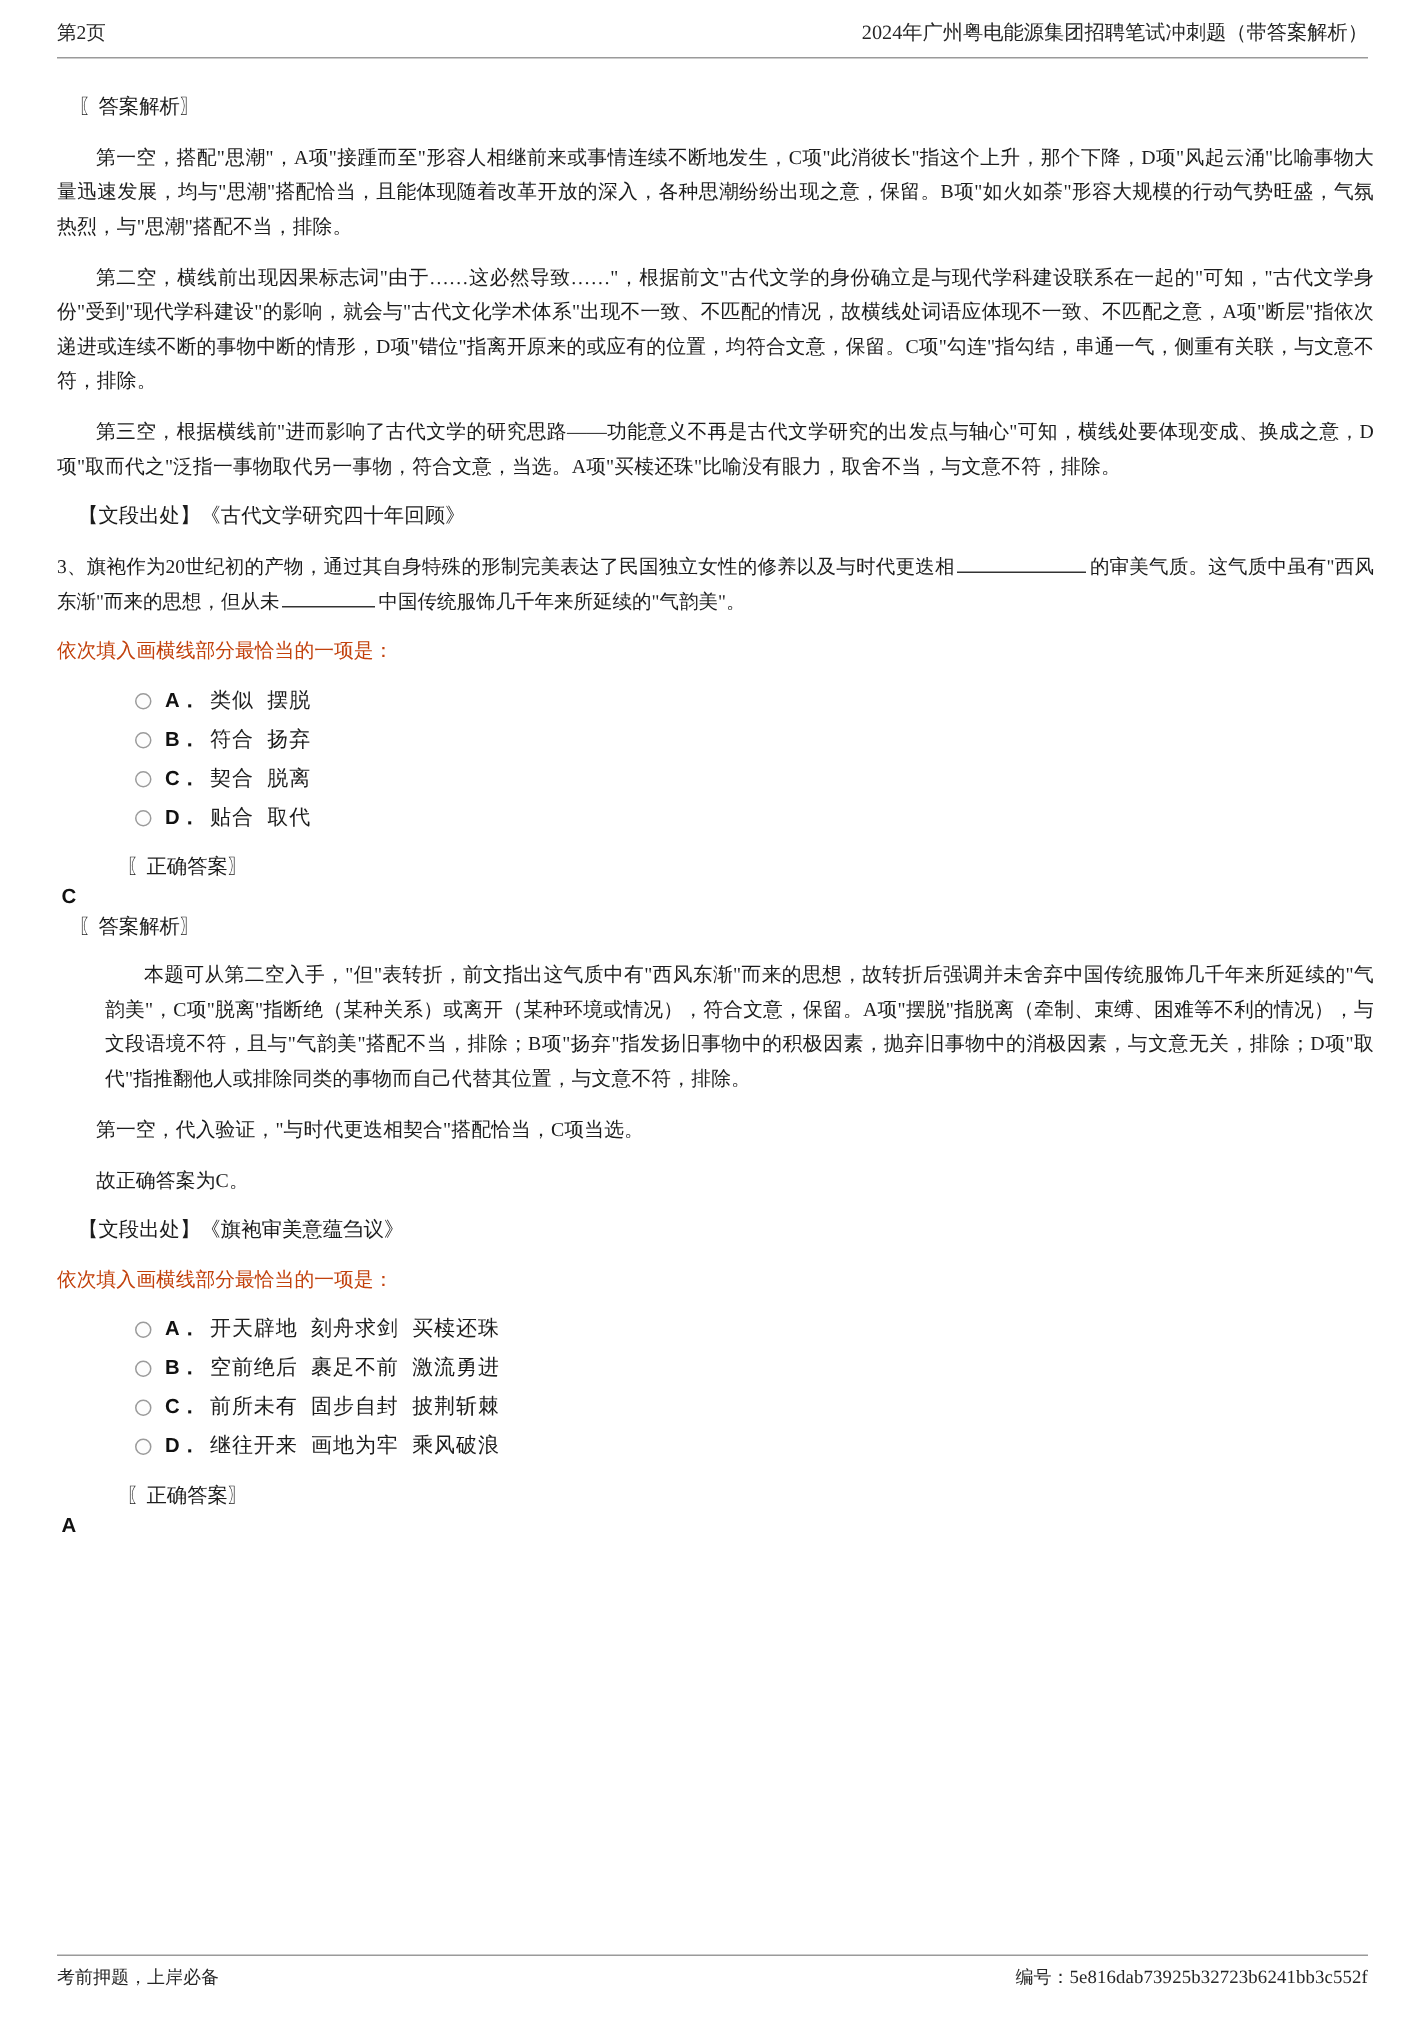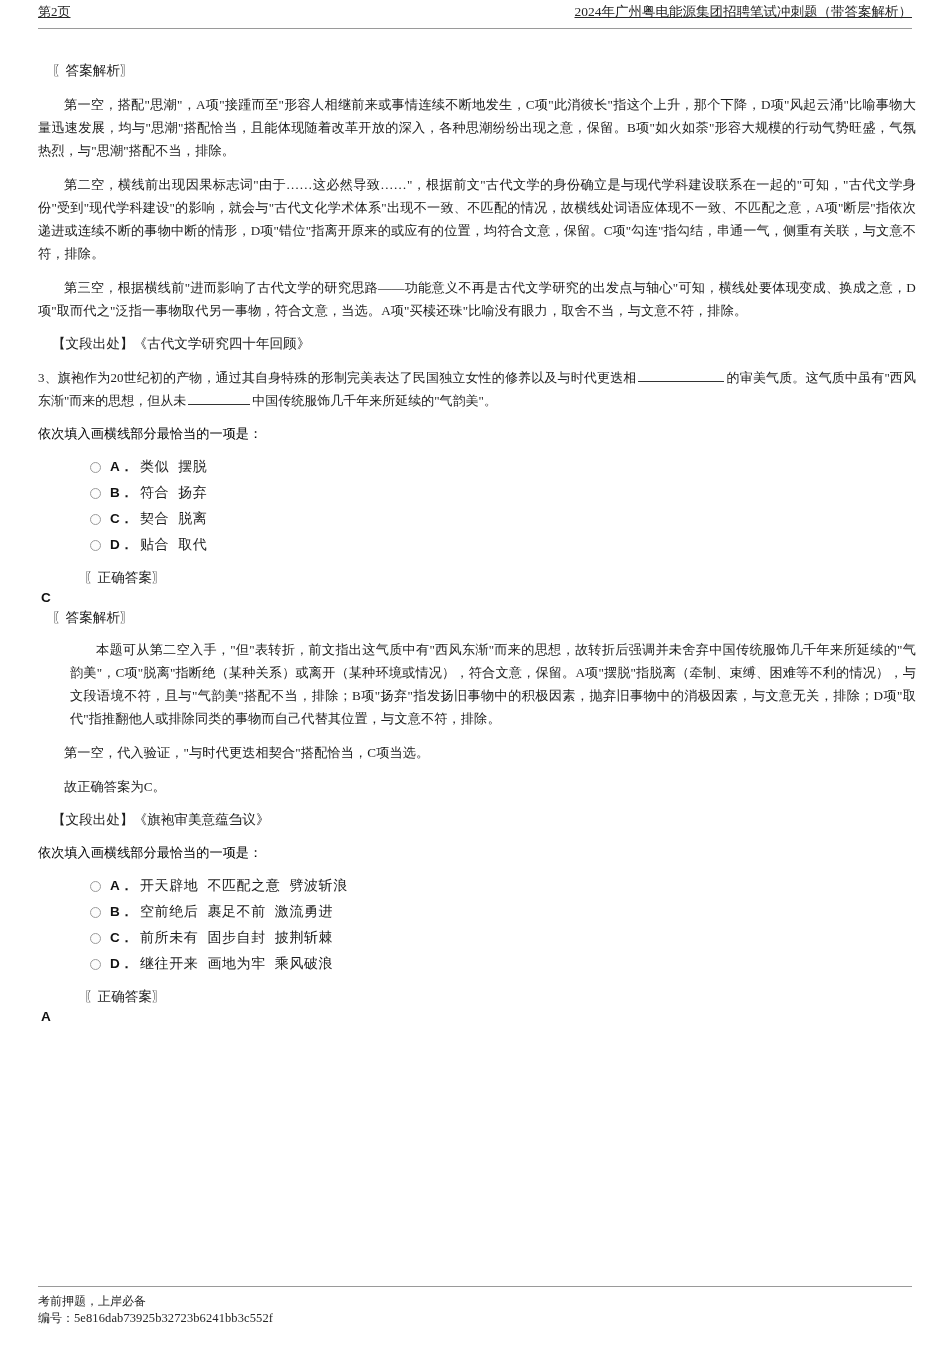--- a/index.html
+++ b/index.html
@@ -19,32 +19,31 @@
     position: relative;
     width: 950px;
     height: 1345px;
     box-sizing: border-box;
     padding: 0;
   }
 
   
   .header {
     position: absolute;
-    top: 2px;
+    top: 12px;
     left: 38px;
     width: 874px;
     height: 26px;
     border-bottom: 1px solid #9a9a9a;
     display: flex;
     align-items: flex-start;
     justify-content: space-between;
     font-size: 13px;
     line-height: 20px;
     color: #262626;
-    text-decoration: underline;
   }
   .header .h-left {
     font-size: 13px;
     letter-spacing: 0;
   }
   .header .h-right {
     font-size: 13.5px;
     letter-spacing: 0;
     text-align: center;
   }
@@ -112,21 +111,21 @@
     vertical-align: baseline;
     height: 14px;
     margin: 0 2px;
   }
   .blank-sm { width: 62px; }
   .blank-md { width: 86px; }
 
   .prompt {
     font-size: 13.2px;
     line-height: 22px;
-    color: #000000;
+    color: #c2410c;
   }
 
   .options {
     margin-top: 9px;
     padding-left: 52px;
   }
   .opt-row {
     display: flex;
     align-items: center;
     height: 26px;
@@ -162,21 +161,20 @@
     left: 38px;
     bottom: 18px;
     width: 874px;
     border-top: 1px solid #9a9a9a;
     padding-top: 6px;
     display: flex;
     align-items: baseline;
     justify-content: space-between;
     font-size: 12px;
     color: #262626;
-    flex-direction: column;
   }
   .footer .f-right {
     font-size: 12px;
   }
   .footer .f-code {
     font-family: Liberation Serif, serif;
     font-size: 12.5px;
     letter-spacing: 0.1px;
   }
 </style>
@@ -244,21 +242,21 @@
       <span>【文段出处】</span><span>《旗袍审美意蕴刍议》</span>
     </p>
 
 
     <p class="prompt para">依次填入画横线部分最恰当的一项是：</p>
 
     <div class="options">
       <div class="opt-row">
         <span class="radio"></span>
         <span class="opt-letter">A．</span>
-        <span class="opt-text">开天辟地 不匹配之意 劈波斩浪</span>
+        <span class="opt-text">开天辟地 刻舟求剑 买椟还珠</span>
       </div>
       <div class="opt-row">
         <span class="radio"></span>
         <span class="opt-letter">B．</span>
         <span class="opt-text">空前绝后 裹足不前 激流勇进</span>
       </div>
       <div class="opt-row">
         <span class="radio"></span>
         <span class="opt-letter">C．</span>
         <span class="opt-text">前所未有 固步自封 披荆斩棘</span>

